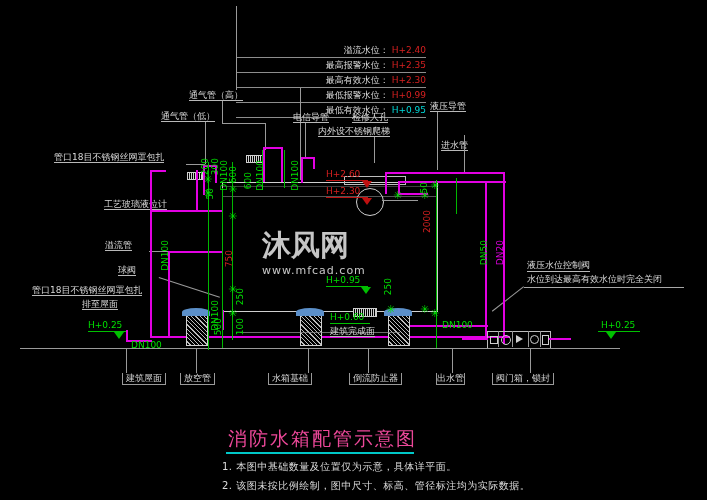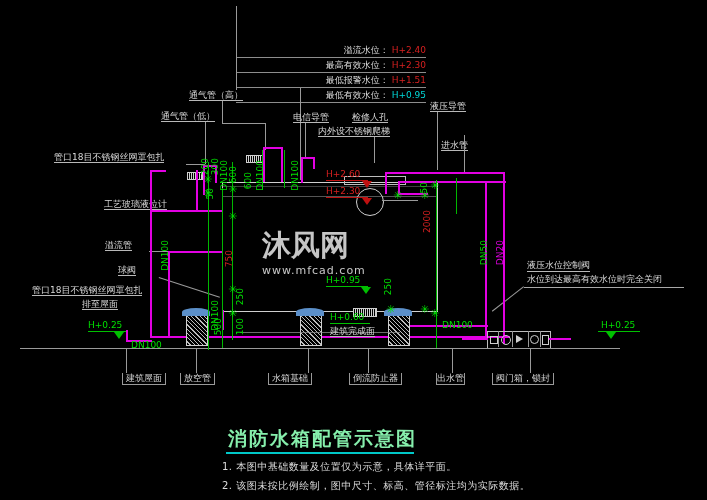--- a/index.html
+++ b/index.html
@@ -23,21 +23,21 @@
   .gline{background:#00c000;}
   .rline{background:#c01010;}
 
   .mpipe{position:absolute;background:#e300e3;}
   .gthin{position:absolute;background:#00b800;}
 
   .vert-txt{writing-mode:vertical-rl;text-orientation:mixed;transform:rotate(180deg);}
 
   .tank{position:absolute;border:1px solid #cfcfcf;}
 
-  .title{font-size:19px;color:#86efac;letter-spacing:2px;font-weight:bold;}
+  .title{font-size:19px;color:#ec4899;letter-spacing:2px;}
   .titleline{background:#00c8c8;height:2px;}
   .note{font-size:10px;color:#dcdcdc;letter-spacing:.5px;}
 
   .lvlrow{display:flex;justify-content:flex-end;align-items:center;gap:3px;
           font-size:9px;line-height:11px;}
   .lvlrow .nm{color:#dcdcdc;}
   .lvlbox{position:absolute;}
   .hatch{position:absolute;border:1px solid #cfcfcf;
     background:repeating-linear-gradient(45deg,#000 0 2px,#bdbdbd 2px 3px);}
   .cap{position:absolute;background:#5b8fc9;border-radius:50% 50% 0 0;}
@@ -58,26 +58,30 @@
 <body>
 
 <div id="stage">
 
   <div class="abs lvlbox" style="left:236px;top:4px;width:190px;margin-top:41px;">
     <div class="lvlrow" style="justify-content:flex-end;border-bottom:1px solid #8d8d8d;padding-bottom:1px;">
       <span class="nm">溢流水位：</span>
       <span class="r">H+2.40</span>
     </div>
     <div class="lvlrow" style="justify-content:flex-end;border-bottom:1px solid #8d8d8d;padding-bottom:1px;padding-top:2px;">
+      <span class="nm">最高报警水位：</span>
+      <span class="r">H+2.35</span>
+    </div>
+    <div class="lvlrow" style="justify-content:flex-end;border-bottom:1px solid #8d8d8d;padding-bottom:1px;padding-top:2px;">
       <span class="nm">最高有效水位：</span>
       <span class="r">H+2.30</span>
     </div>
     <div class="lvlrow" style="justify-content:flex-end;border-bottom:1px solid #8d8d8d;padding-bottom:1px;padding-top:2px;">
       <span class="nm">最低报警水位：</span>
-      <span class="r">H+1.51</span>
+      <span class="r">H+0.99</span>
     </div>
     <div class="lvlrow" style="justify-content:flex-end;border-bottom:1px solid #8d8d8d;padding-bottom:1px;padding-top:2px;">
       <span class="nm">最低有效水位：</span>
       <span class="c">H+0.95</span>
     </div>
   </div>
 
   <div class="vl wline" style="left:236px;top:6px;height:84px;"></div>
   <div class="vl wline" style="left:300px;top:88px;height:92px;"></div>
 

